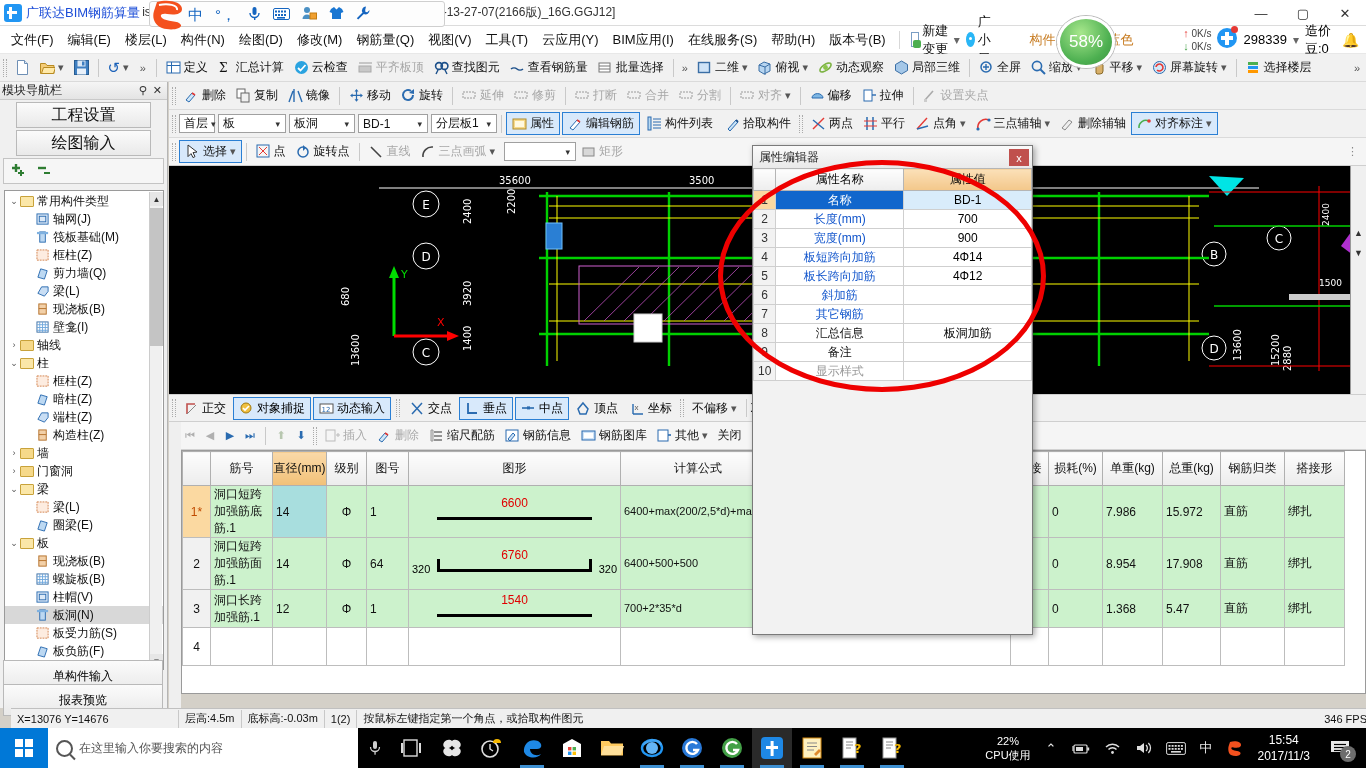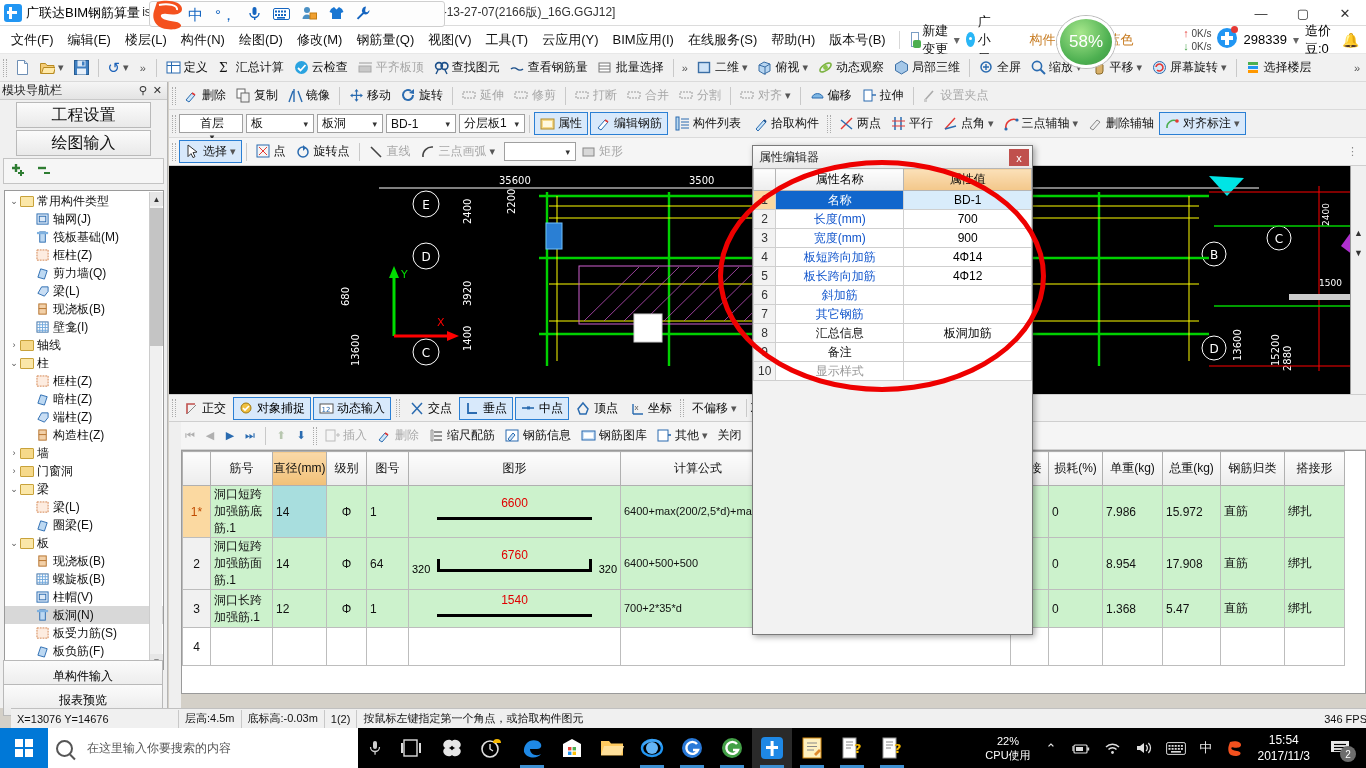--- a/index.html
+++ b/index.html
@@ -17,21 +17,21 @@
     position:absolute; left:0; top:0; width:1366px; height:26px;
     background:#ffffff; border-bottom:1px solid #dcdcdc;
     display:flex; align-items:center;
   }
   .tb-icon {
     width:18px;height:18px;margin-left:4px;margin-right:4px;
     background:#2196f3;border-radius:3px;position:relative;flex:0 0 auto;
   }
   .tb-icon:before{content:"";position:absolute;left:5px;top:3px;width:3px;height:12px;background:#fff;}
   .tb-icon:after{content:"";position:absolute;left:3px;top:7px;width:10px;height:3px;background:#fff;}
-  .tb-title { color:#000000; font-size:13px; white-space:nowrap; }
+  .tb-title { color:#1d4ed8; font-size:13px; white-space:nowrap; }
   .tb-path { color:#333; font-size:12px; white-space:nowrap; margin-left:2px;}
   .win-btns { position:absolute; right:0; top:0; height:26px; display:flex; }
   .win-btn { width:42px;height:26px;display:flex;align-items:center;justify-content:center;color:#333;font-size:13px;}
 
   
   .ime-bar {
     position:absolute; left:149px; top:1px; width:296px; height:26px;
     background:#fdfdfd; border:1px solid #cfcfcf; border-radius:3px;
     display:flex; align-items:center; gap:12px; padding-left:38px; z-index:40;
   }
@@ -162,21 +162,21 @@
   
   .statusbar{position:absolute;left:11px;top:708px;width:1366px;height:20px;background:#f0f0f0;border-top:1px solid #c0c0c0;display:flex;align-items:center;font-size:11px;color:#111;}
   .sb-cell{height:18px;display:flex;align-items:center;padding:0 6px;border-right:1px solid #c8c8c8;white-space:nowrap;}
   .sb-fps{margin-left:auto;padding-right:10px;color:#111;}
 
   
   .taskbar{position:absolute;left:0;top:728px;width:1366px;height:40px;background:#000;display:flex;align-items:center;}
   .startbtn{width:48px;height:40px;background:#0078d7;display:flex;align-items:center;justify-content:center;}
   .winlogo{width:18px;height:18px;display:grid;grid-template-columns:1fr 1fr;grid-template-rows:1fr 1fr;gap:2px;}
   .winlogo i{background:#fff;display:block;}
-  .searchbox{width:310px;height:40px;background:#fff;display:flex;align-items:center;gap:14px;padding:0 8px;}
+  .searchbox{width:310px;height:40px;background:#fff;display:flex;align-items:center;gap:6px;padding:0 8px;}
   .searchbox .sc{width:17px;height:17px;border:2px solid #555;border-radius:50%;position:relative;flex:0 0 auto;}
   .searchbox .sc:after{content:"";position:absolute;right:-5px;bottom:-3px;width:7px;height:2px;background:#555;transform:rotate(45deg);}
   .searchbox span{font-size:12px;color:#555;}
   .tb-mic{width:34px;height:40px;display:flex;align-items:center;justify-content:center;color:#ddd;font-size:15px;}
   .tb-apps{display:flex;align-items:center;height:40px;}
   .tapp{width:40px;height:40px;display:flex;align-items:center;justify-content:center;position:relative;}
   .tapp.act{background:#2a2a2a;}
   .tapp.run:after{content:"";position:absolute;bottom:0;left:8px;width:24px;height:3px;background:#3d8fd1;}
   .tray{margin-left:auto;display:flex;align-items:center;height:40px;padding-right:4px;}
   .tray-item{padding:0 7px;color:#e8e8e8;font-size:13px;display:flex;align-items:center;}
@@ -574,21 +574,21 @@
             <rect x="1" y="11" width="3" height="3" fill="#ccc"></rect>
           </svg>
           <span>设置夹点</span>
         </span>
       </div>
   </div>
 
   <div class="tbar tbar3" style="left:169px;width:1197px;">
     <span class="grip"></span>
     <div id="tb3-combos" style="display:flex;align-items:center;gap:3px;">
-        <div class="combo" style="width: 64px; flex-direction: column;">
+        <div class="combo" style="width: 36px;">
           <span class="cv">首层</span>
           <span class="ca">▾</span>
         </div>
         <div class="combo" style="width: 68px;">
           <span class="cv">板</span>
           <span class="ca">▾</span>
         </div>
         <div class="combo" style="width: 66px;">
           <span class="cv">板洞</span>
           <span class="ca">▾</span>

